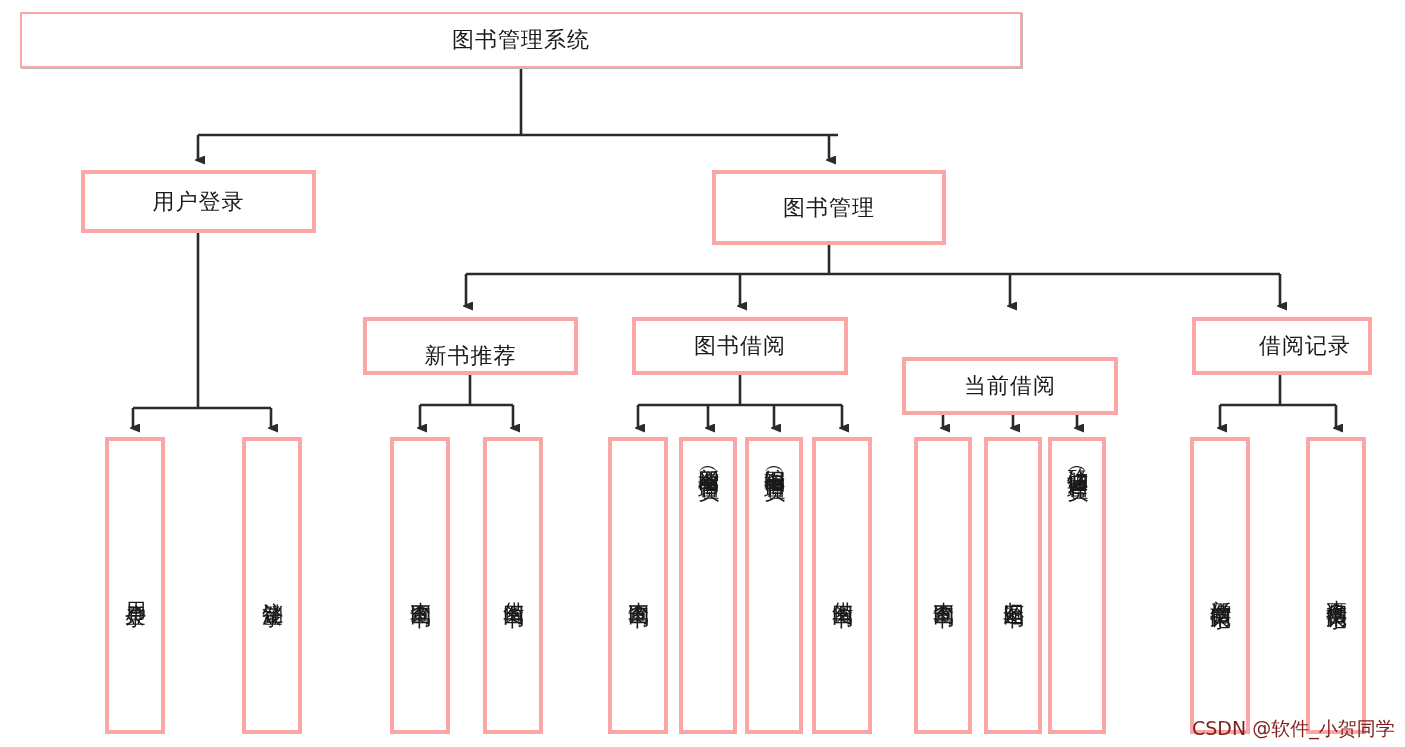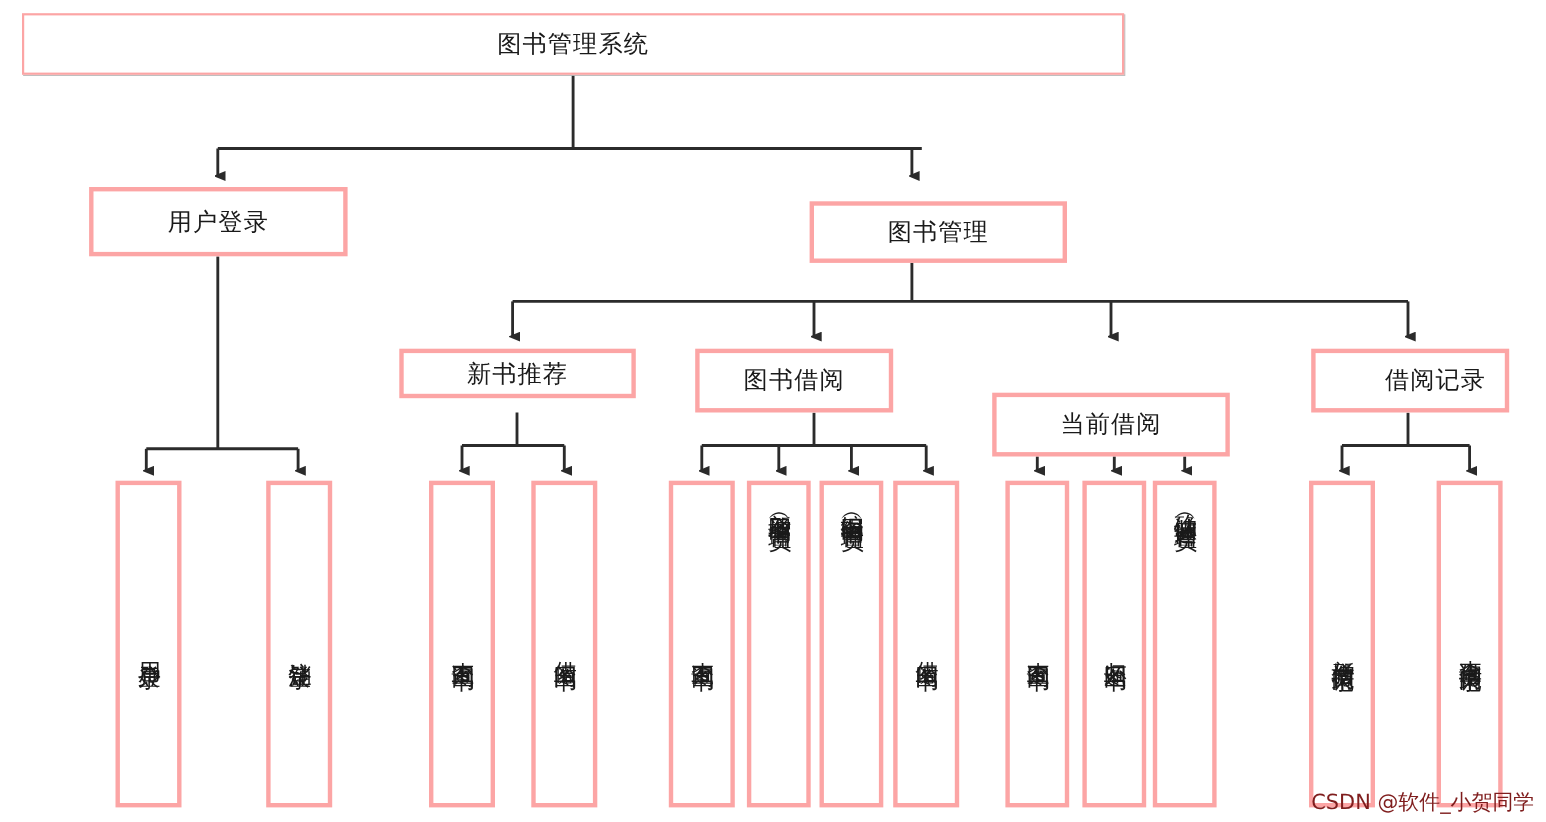--- a/index.html
+++ b/index.html
@@ -133,28 +133,28 @@
     </g>
   </svg>
 
   <div class="node h root" style="left:20px; top:12px; width:1002px; height:56px;">
     <span>图书管理系统</span>
   </div>
 
   <div class="node h" style="left:81px; top:170px; width:235px; height:63px;">
     <span>用户登录</span>
   </div>
-  <div class="node h" style="left:712px; top:183px; width:234px; height:56px;margin-left:24px;">
+  <div class="node h" style="left:712px; top:170px; width:234px; height:75px;">
     <span>图书管理</span>
   </div>
 
-  <div class="node h" style="left:363px; top:317px; width:215px; height:45px;">
+  <div class="node h" style="left:363px; top:317px; width:215px; height:58px;align-items:flex-end;">
     <span>新书推荐</span>
   </div>
-  <div class="node h" style="left:632px; top:317px; width:180px; height:58px;">
+  <div class="node h" style="left:632px; top:317px; width:216px; height:58px;">
     <span>图书借阅</span>
   </div>
   <div class="node h" style="left:902px; top:317px; width:216px; height:58px;margin-top:40px;">
     <span>当前借阅</span>
   </div>
   <div class="node h" style="left:1192px; top:317px; width:180px; height:58px;padding-left:46px;">
     <span>借阅记录</span>
   </div>
 
   <div class="node leaf" style="left:105px; top:437px; width:60px; height:297px;">

